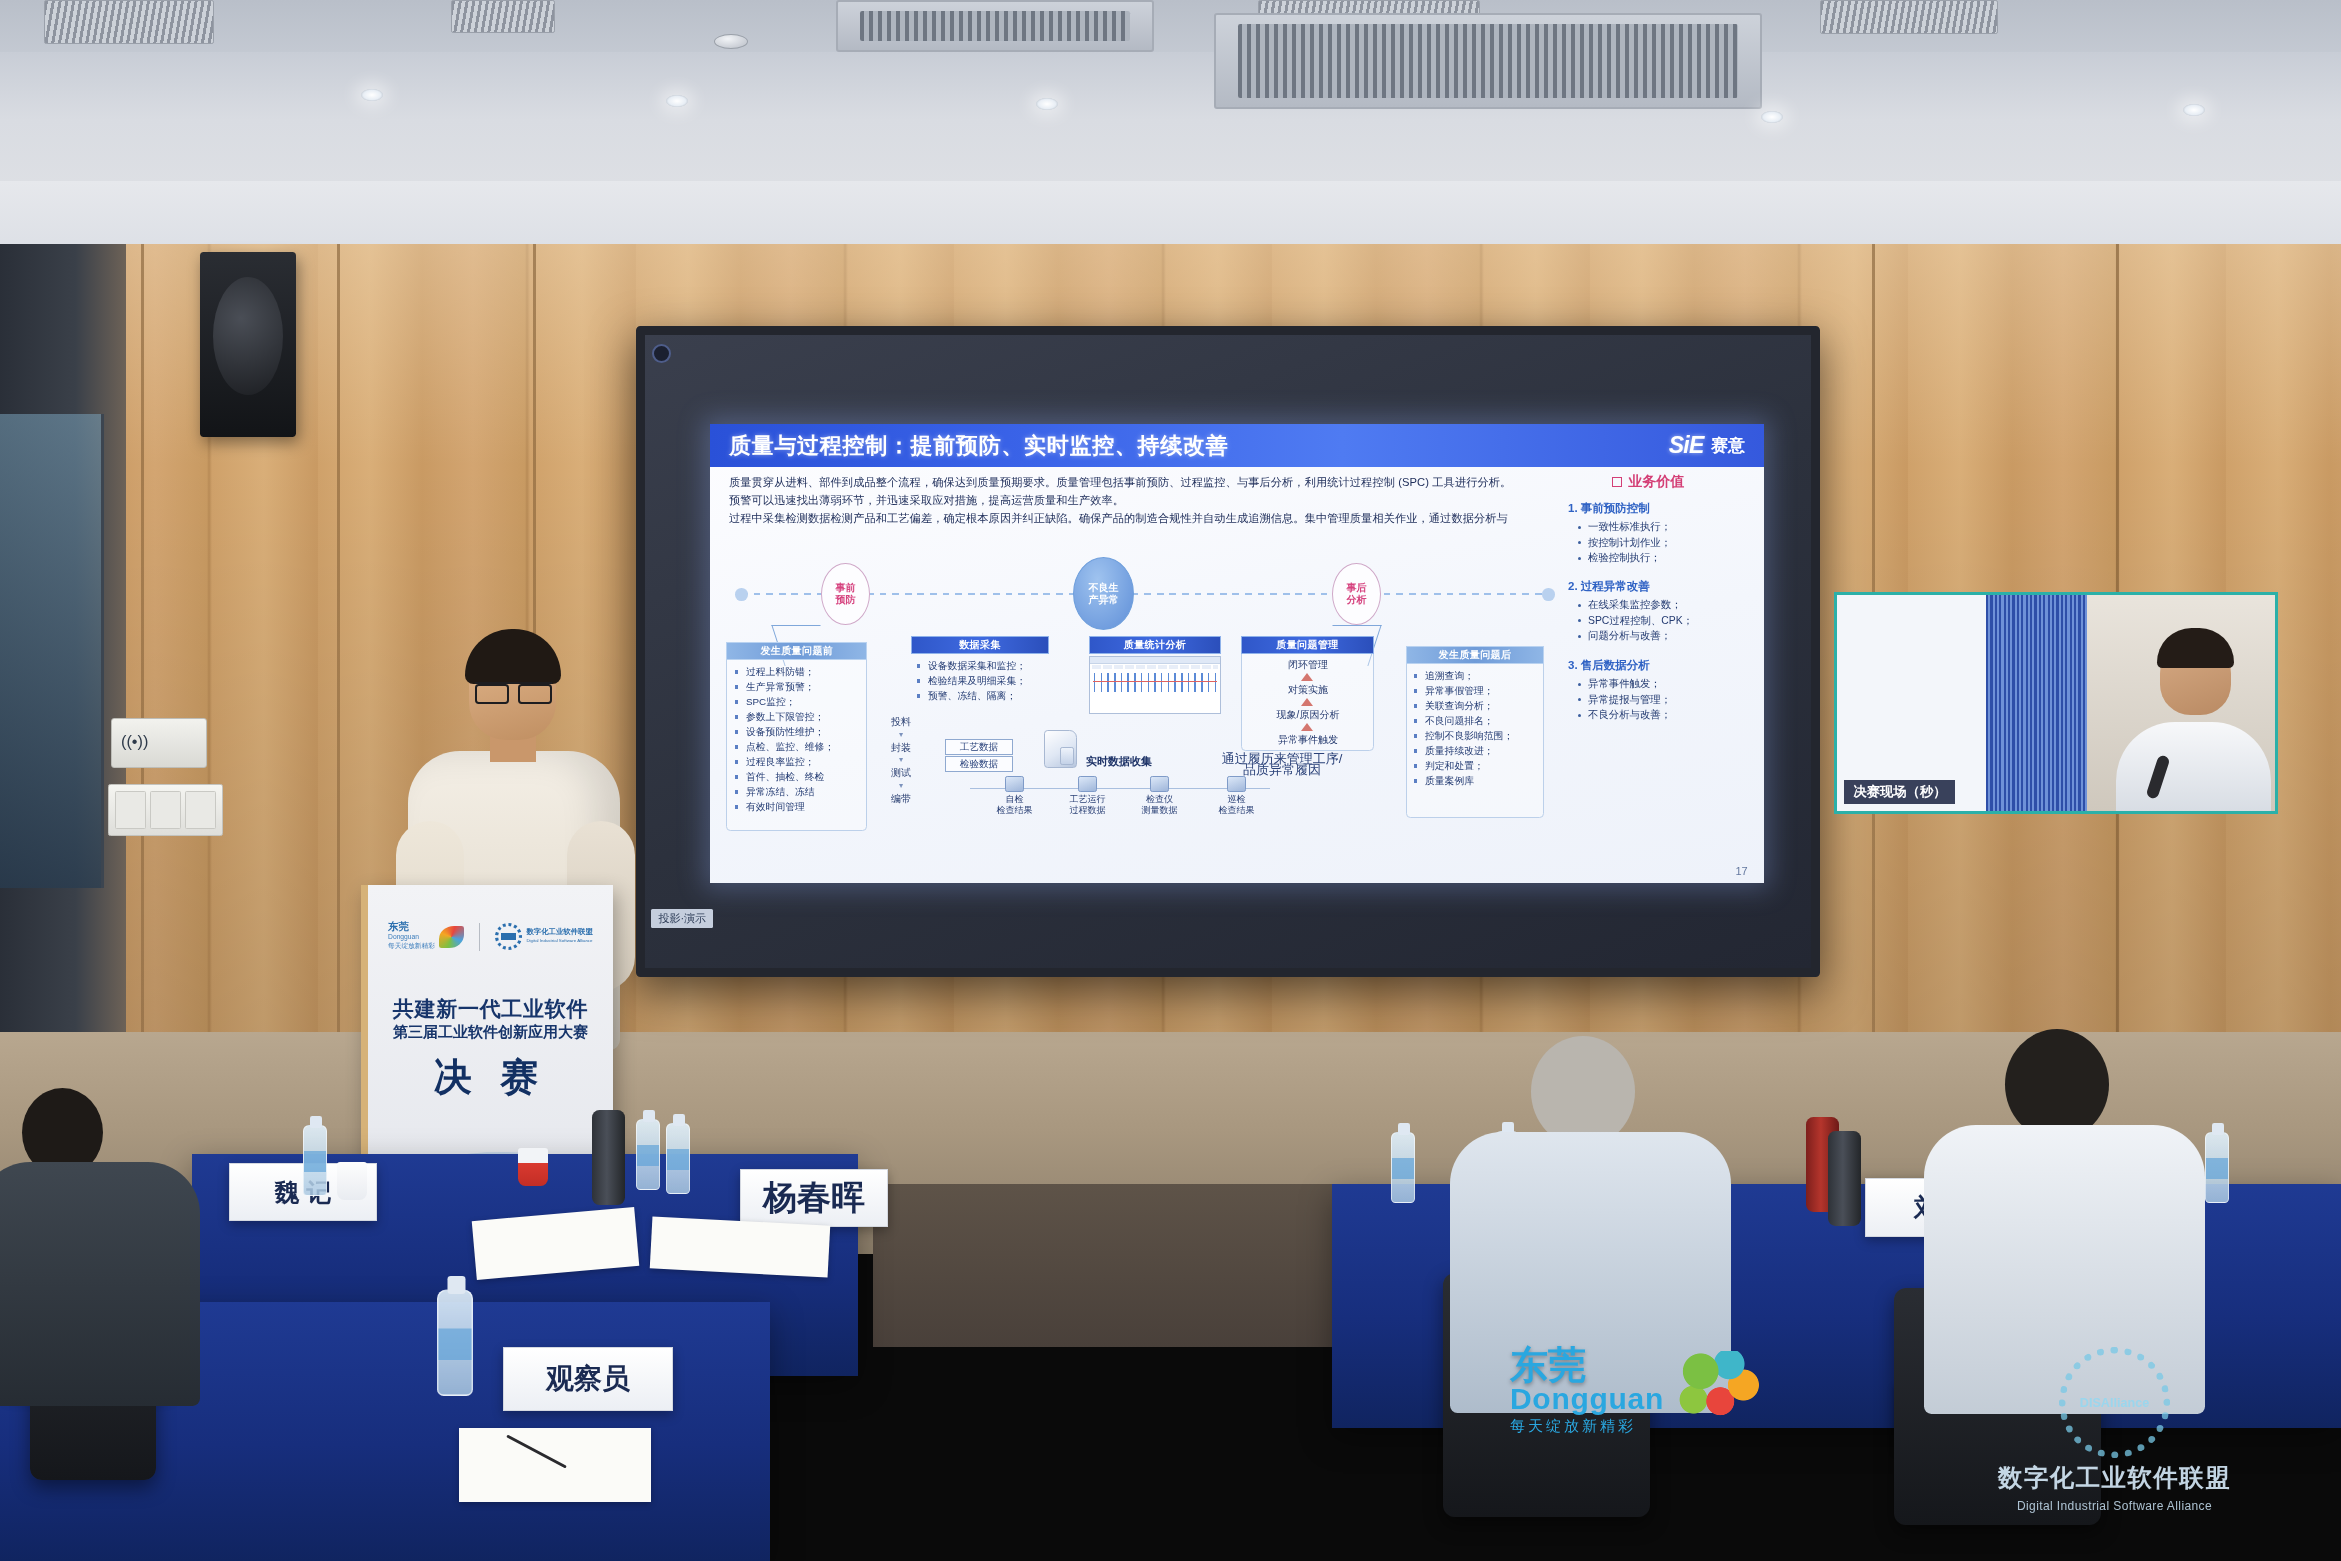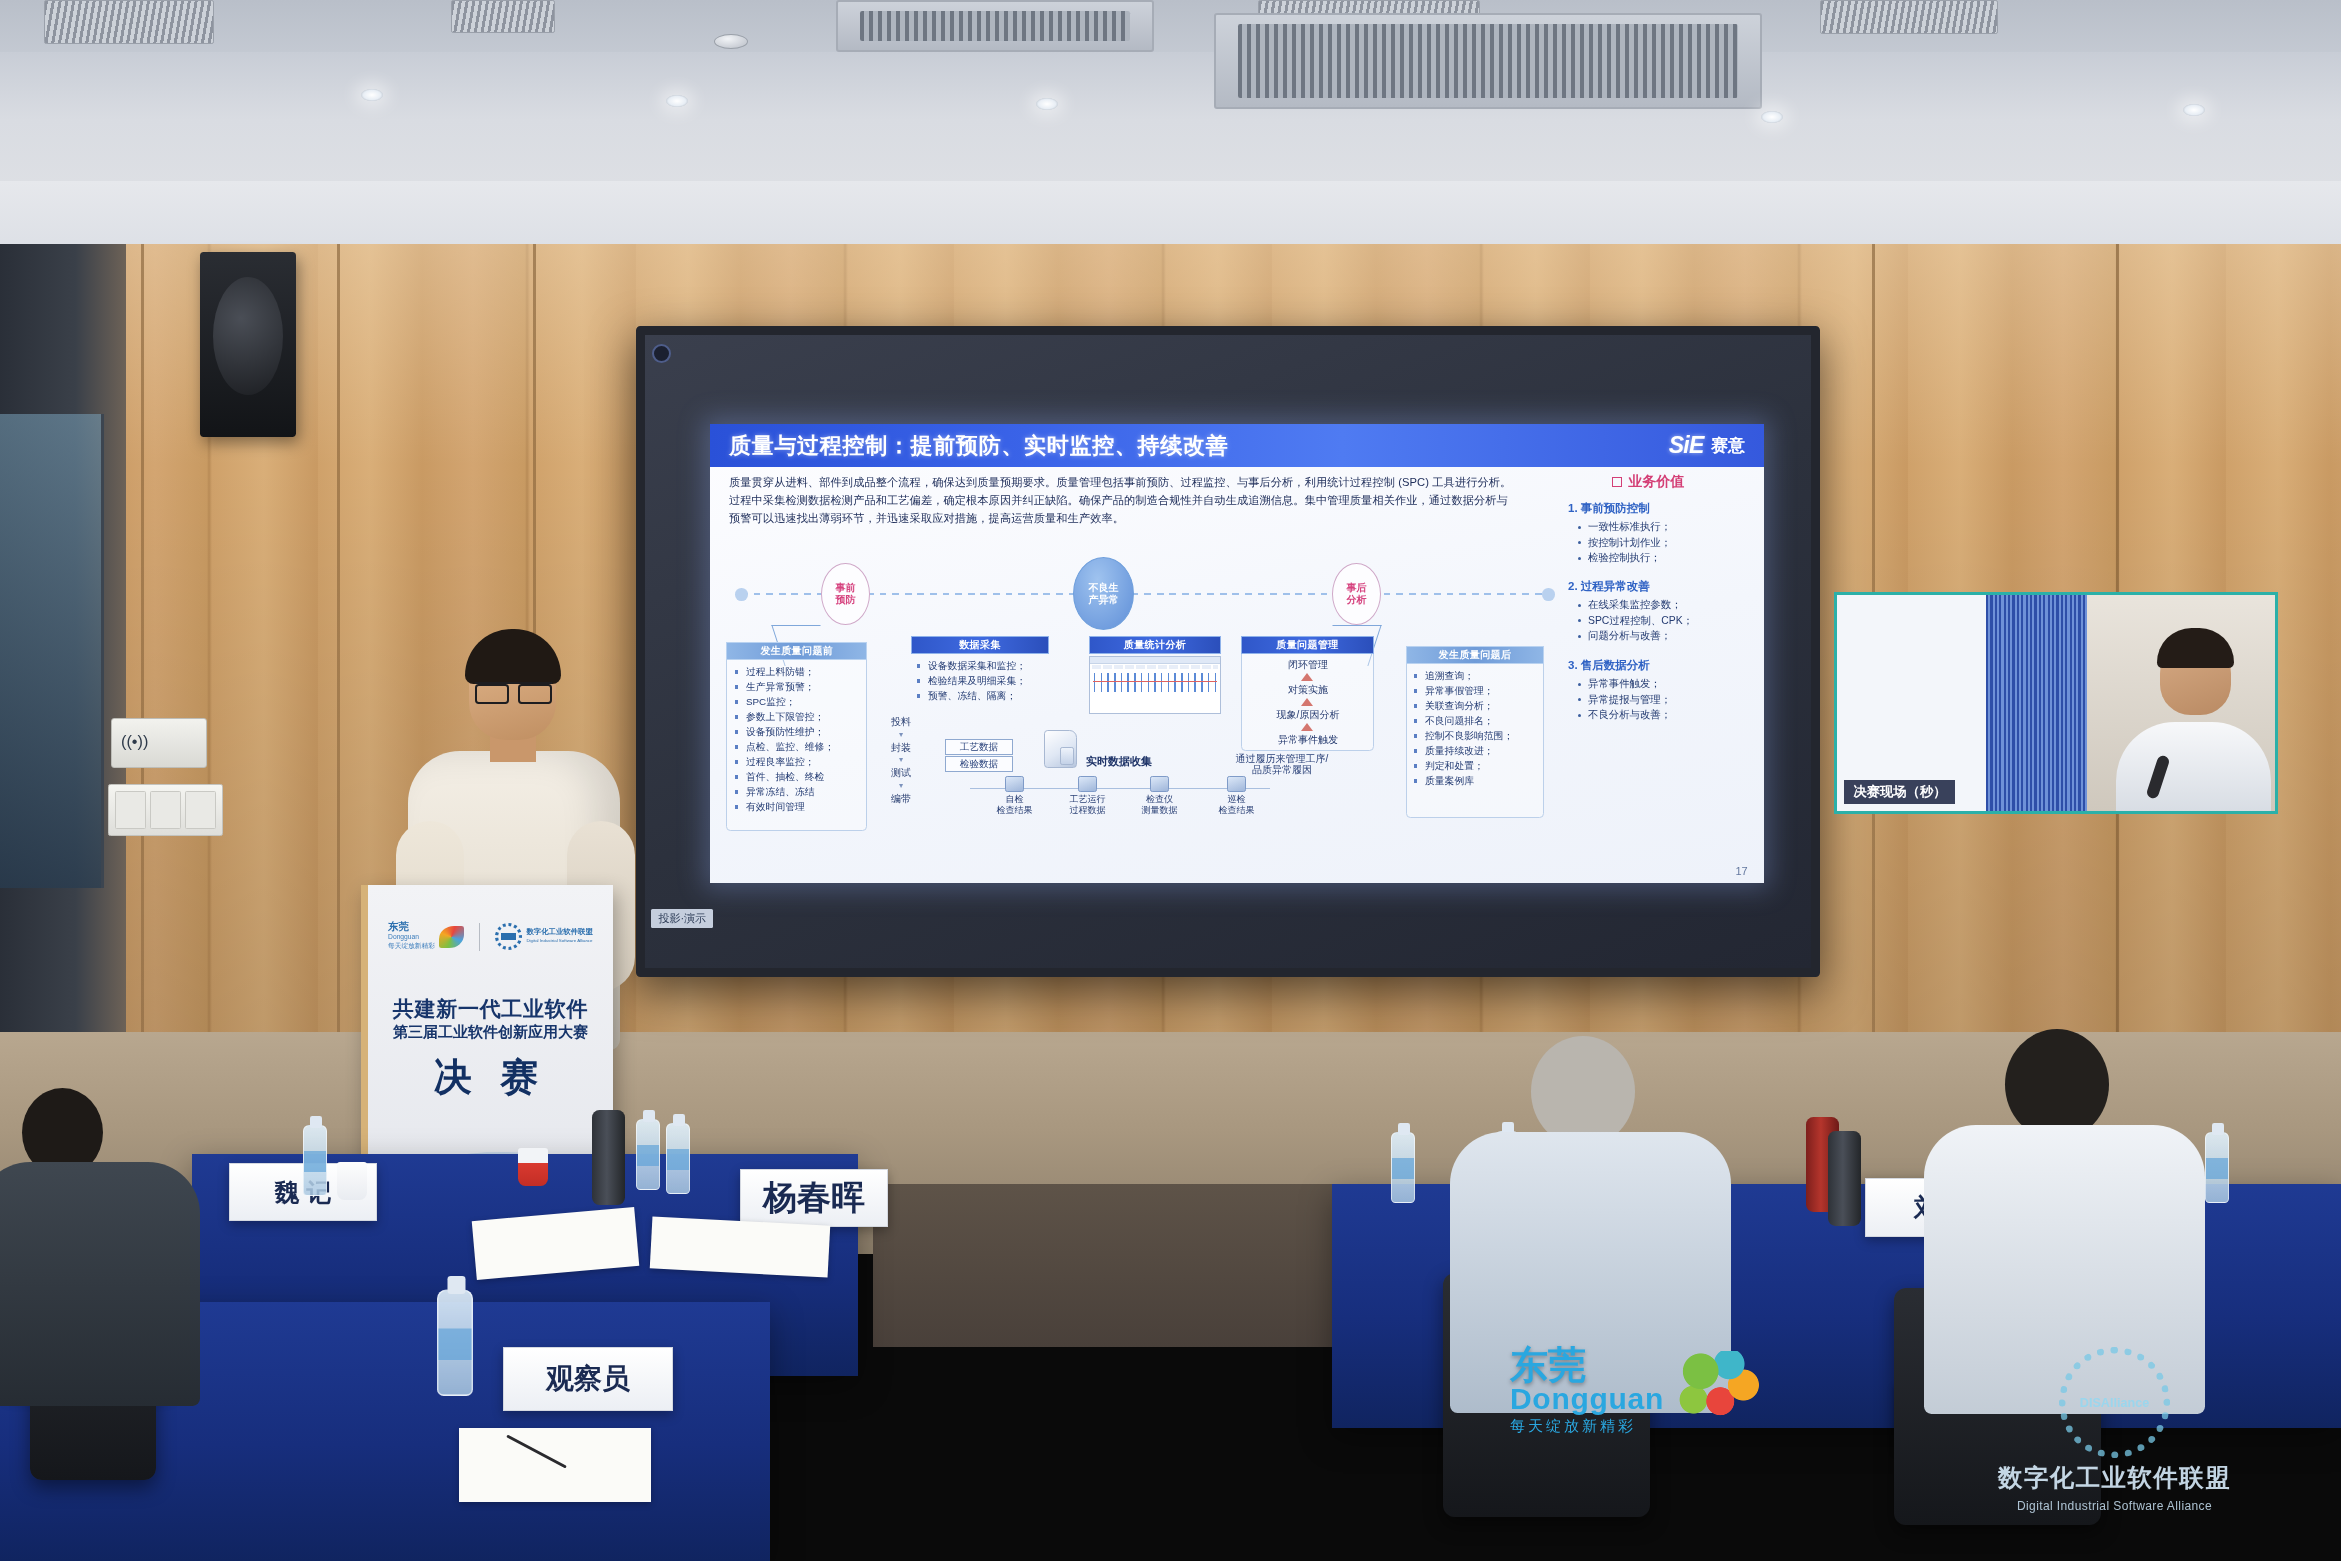--- a/index.html
+++ b/index.html
@@ -191,21 +191,21 @@
   }
   .rt-label { position:absolute; font-size: 11px; font-weight:bold; color:#1f3468; }
   .icon-node {
     position:absolute; text-align:center; font-size: 9px; color:#2b4176; line-height: 10.4px;
   }
   .icon-node .glyph {
     display:block; margin: 0 auto 2.2px; width: 19px; height: 16.3px;
     background: linear-gradient(160deg,#dce8f8,#9fb6da); border:0.7px solid #7f9bc8; border-radius:2.2px;
   }
   .hline { position:absolute; height:0.7px; background:#a9bfdf; }
-  .note-cn { position:absolute; font-size: 10px; color:#2a4178; text-align:center; line-height:11px; }
+  .note-cn { position:absolute; font-size: 13px; color:#2a4178; text-align:center; line-height:11px; }
 
   .chart-thumb {
     position:absolute; border:0.7px solid #aebfda; background:#fff;
     overflow:hidden;
   }
   .chart-thumb .hdr { height: 6.7px; background:#dfe8f6; border-bottom:0.7px solid #c6d4e8; }
   .chart-thumb .rowz {
     height: 3.7px; margin: 1.5px 2.2px; background: repeating-linear-gradient(90deg,#e8eef8 0 9px, #fff 9px 11px);
   }
   .chart-thumb .redline {
@@ -535,22 +535,22 @@
         <div class="sie-logo">
           <span class="sie">SiE</span>
           <span class="cn">赛意</span>
         </div>
       </div>
 
       <div class="slide-body">
 
         <div class="para">
           <div>质量贯穿从进料、部件到成品整个流程，确保达到质量预期要求。质量管理包括事前预防、过程监控、与事后分析，利用统计过程控制 (SPC) 工具进行分析。</div>
+          <div>预警可以迅速找出薄弱环节，并迅速采取应对措施，提高运营质量和生产效率。</div>
           <div>过程中采集检测数据检测产品和工艺偏差，确定根本原因并纠正缺陷。确保产品的制造合规性并自动生成追溯信息。集中管理质量相关作业，通过数据分析与</div>
-          <div>预警可以迅速找出薄弱环节，并迅速采取应对措施，提高运营质量和生产效率。</div>
         </div>
 
         <div class="flow-line"></div>
         <div class="flow-cap" style="left:25px;"></div>
         <div class="flow-cap" style="left:832px;"></div>
 
         <div class="circ c1" style="left:111px;top:96px;">
           <span style="white-space:pre-line;">事前
 预防</span>
         </div>

